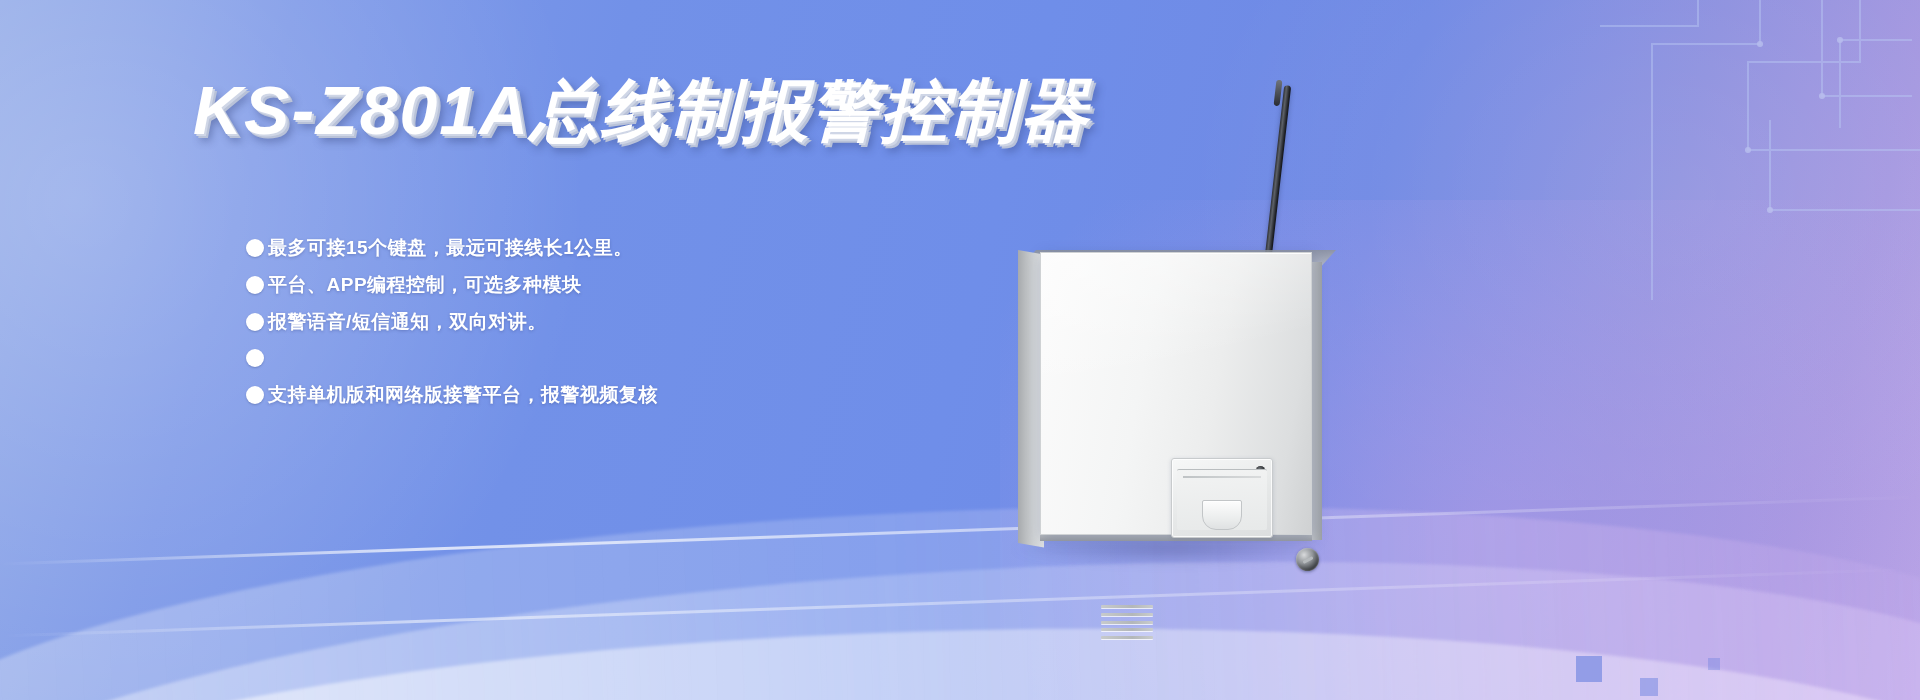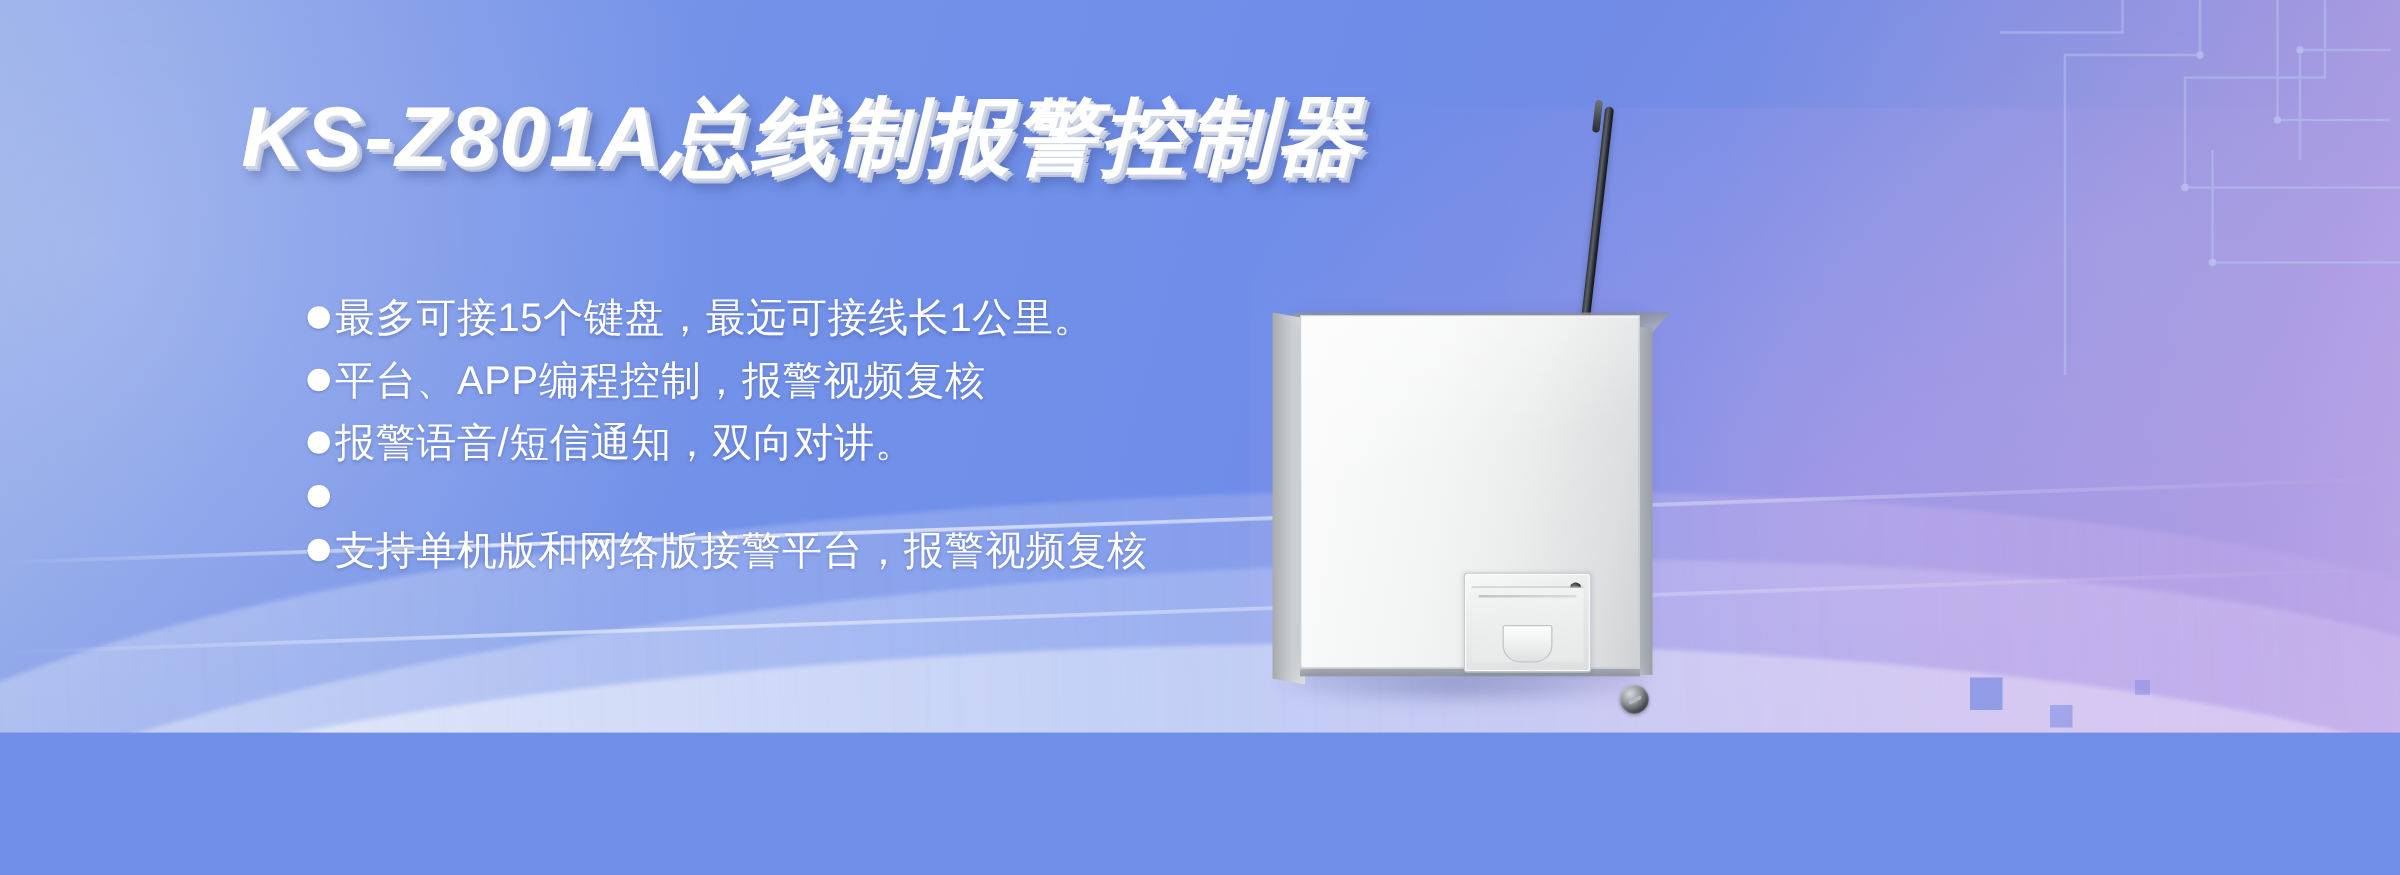--- a/index.html
+++ b/index.html
@@ -4,21 +4,21 @@
 <style>
   * { margin:0; padding:0; box-sizing:border-box; }
   html,body { width:1920px; height:700px; overflow:hidden; }
   body {
     font-family:"Liberation Sans", sans-serif;
     background:#6f8fe8;
   }
 
   #banner {
     position:relative;
-    width:1920px; height:586px;
+    width:1920px; height:700px;
     overflow:hidden;
     background:
       linear-gradient(105deg,
         #93abe8 0%,
         #7f9ae8 14%,
         #7291e8 30%,
         #6f8ee9 50%,
         #7089e4 68%,
         #8b8ede 82%,
         #a396e0 92%,
@@ -140,22 +140,22 @@
   
   #features {
     position:absolute;
     left:246px; top:238px;
     width:820px;
   }
   .feature {
     display:flex;
     align-items:center;
     color:#ffffff;
-    font-size:32px;
-    font-weight:normal;
+    font-size:19px;
+    font-weight:bold;
     line-height:1;
     margin-bottom:18px;
     letter-spacing:.5px;
     text-shadow:0 1px 3px rgba(45,60,120,.35);
     white-space:nowrap;
   }
   .feature:last-child { margin-bottom:12px; }
   .bullet-dot {
     width:18px; height:18px;
     border-radius:50%;
@@ -378,21 +378,21 @@
 
   <h1 id="title">KS-Z801A总线制报警控制器</h1>
 
   <ul id="features" style="list-style:none;">
     <li class="feature">
       <span class="bullet-dot"></span>
       <span>最多可接15个键盘，最远可接线长1公里。</span>
     </li>
     <li class="feature">
       <span class="bullet-dot"></span>
-      <span>平台、APP编程控制，报警视频复核</span>
+      <span>平台、APP编程控制，可选多种模块</span>
     </li>
     <li class="feature">
       <span class="bullet-dot"></span>
       <span>报警语音/短信通知，双向对讲。</span>
     </li>
     <li class="feature">
       <span class="bullet-dot"></span>
     </li>
     <li class="feature">
       <span class="bullet-dot"></span>

